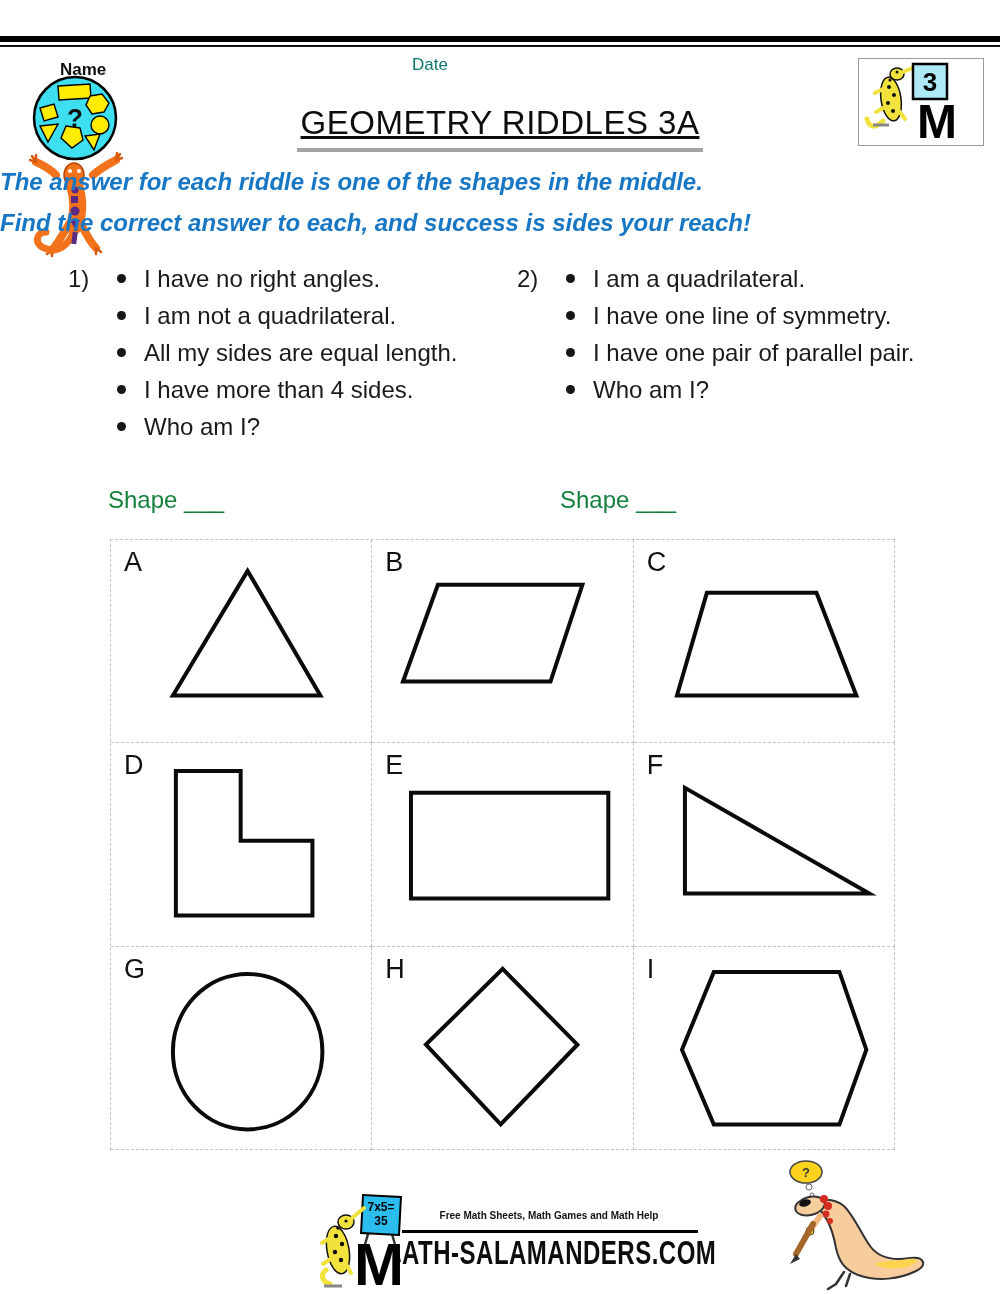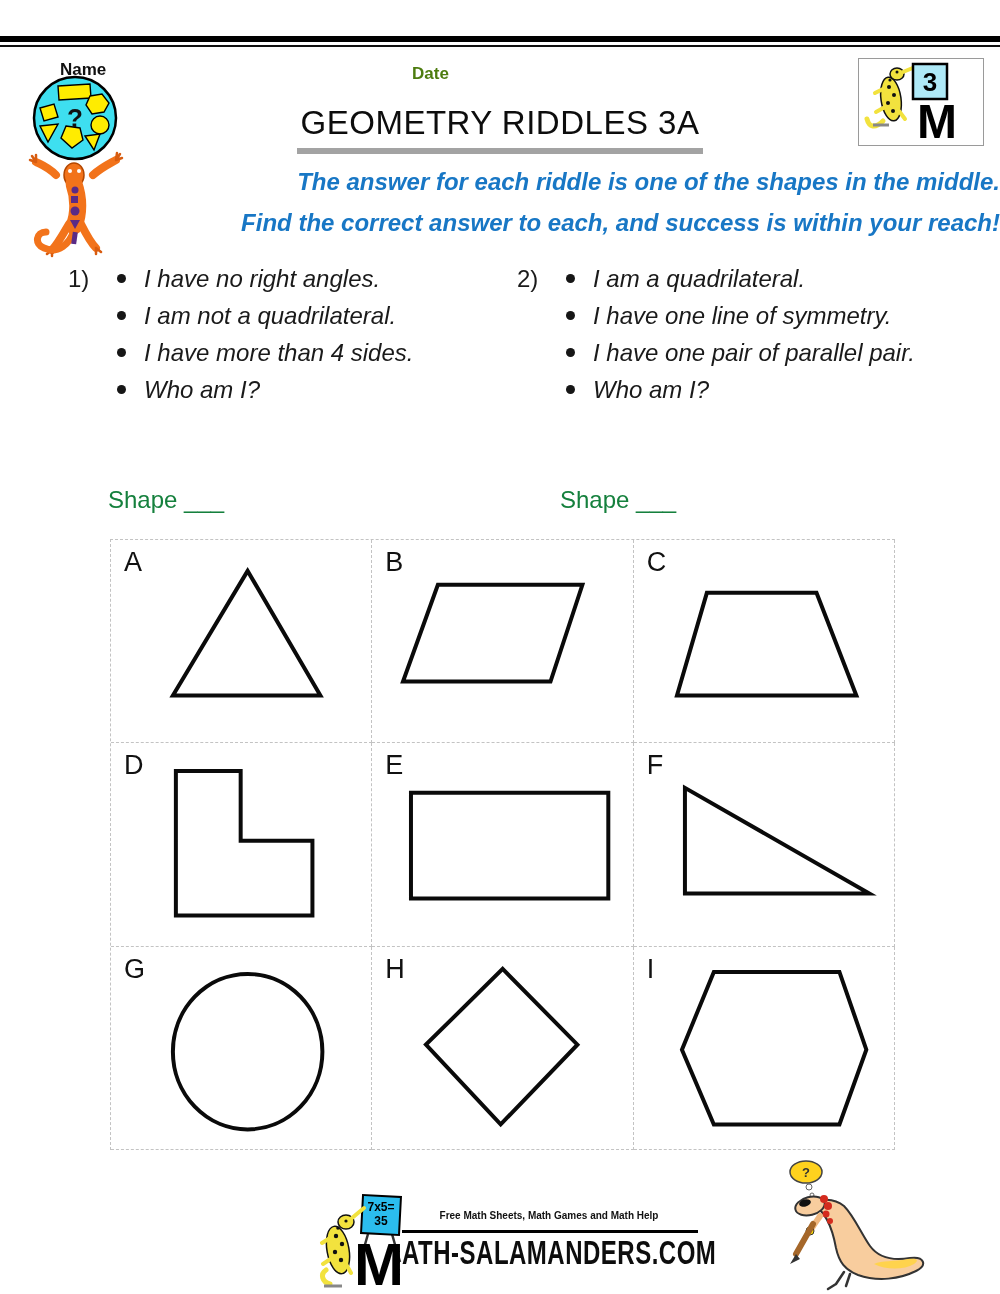--- a/index.html
+++ b/index.html
@@ -3,32 +3,32 @@
 <meta charset="utf-8">
 <style>
   html,body{margin:0;padding:0;}
   body{width:1000px;height:1294px;background:#ffffff;font-family:"Liberation Sans",sans-serif;color:#1a1a1a;}
   .page{position:relative;width:1000px;height:1294px;overflow:hidden;background:#fff;}
 
   .rule-thick{position:absolute;left:0;top:36px;width:1000px;height:6px;background:#000;}
   .rule-thin{position:absolute;left:0;top:45px;width:1000px;height:2px;background:#101010;}
 
   .name-label{position:absolute;left:60px;top:60px;font-size:17px;font-weight:bold;color:#111;}
-  .date-label{position:absolute;left:412px;top:64px;font-size:17px;font-weight:bold;color:#4d7c0f;}
+  .date-label{position:absolute;left:412px;top:55px;font-size:17px;font-weight:normal;color:#0f766e;}
 
   .title-wrap{position:absolute;left:0;top:104px;width:1000px;text-align:center;}
-  .title{display:inline-block;font-size:33px;letter-spacing:0.5px;color:#0d0d0d;border-bottom:6px solid #a3a3a3;padding:0 4px 6px 4px;}
-
-  .instr{position:absolute;left:0;width:1000px;text-align:right;font-size:24px;font-style:italic;font-weight:bold;color:#1877c5;}
+  .title{display:inline-block;font-size:33px;letter-spacing:0.5px;color:#0d0d0d;border-bottom:4px solid #a3a3a3;padding:0 4px 6px 4px;text-decoration:underline;}
+
+  .instr{position:absolute;left:0;width:1000px;text-align:left;font-size:24px;font-style:italic;font-weight:bold;color:#1877c5;}
   .instr.l1{top:168px;}
   .instr.l2{top:209px;}
 
   .riddle{position:absolute;display:flex;align-items:flex-start;}
   .riddle .num{font-size:24px;line-height:37px;margin-right:15px;min-width:30px;}
-  .riddle ul{list-style:none;margin:0;padding:0;font-style:italic;}
+  .riddle ul{list-style:none;margin:0;padding:0;}
   .riddle li{position:relative;padding-left:31px;font-size:24px;line-height:37px;}
   .riddle li::before{content:"";position:absolute;left:4px;top:14px;width:9px;height:9px;border-radius:50%;background:#161616;}
   .riddle.r1{left:68px;top:260px;}
   .riddle.r1 ul{width:392px;}
   .riddle.r2{left:517px;top:260px;}
   .riddle.r2 ul{width:372px;}
 
   .shape-answer{position:absolute;font-size:24px;color:#15803d;}
   .shape-answer.a1{left:108px;top:486px;}
   .shape-answer.a2{left:560px;top:486px;}
@@ -121,27 +121,28 @@
       <text x="71" y="32" font-size="26" font-weight="bold" text-anchor="middle" fill="#000">3</text>
       <text x="58" y="79" font-size="48" font-weight="bold" fill="#000">M</text>
     </svg>
   </div>
 
   <div class="title-wrap">
     <span class="title">GEOMETRY RIDDLES 3A</span>
   </div>
 
   <div class="instr l1">The answer for each riddle is one of the shapes in the middle.</div>
-  <div class="instr l2">Find the correct answer to each, and success is within your reach!</div>
+  <div class="instr l2">Find the correct answer to each, and success is sides your reach!</div>
 
   <div class="riddle r1">
     <span class="num">1)</span>
     <ul>
       <li>I have no right angles.</li>
       <li>I am not a quadrilateral.</li>
+      <li>All my sides are equal length.</li>
       <li>I have more than 4 sides.</li>
       <li>Who am I?</li>
     </ul>
   </div>
 
   <div class="riddle r2">
     <span class="num">2)</span>
     <ul>
       <li>I am a quadrilateral.</li>
       <li>I have one line of symmetry.</li>

